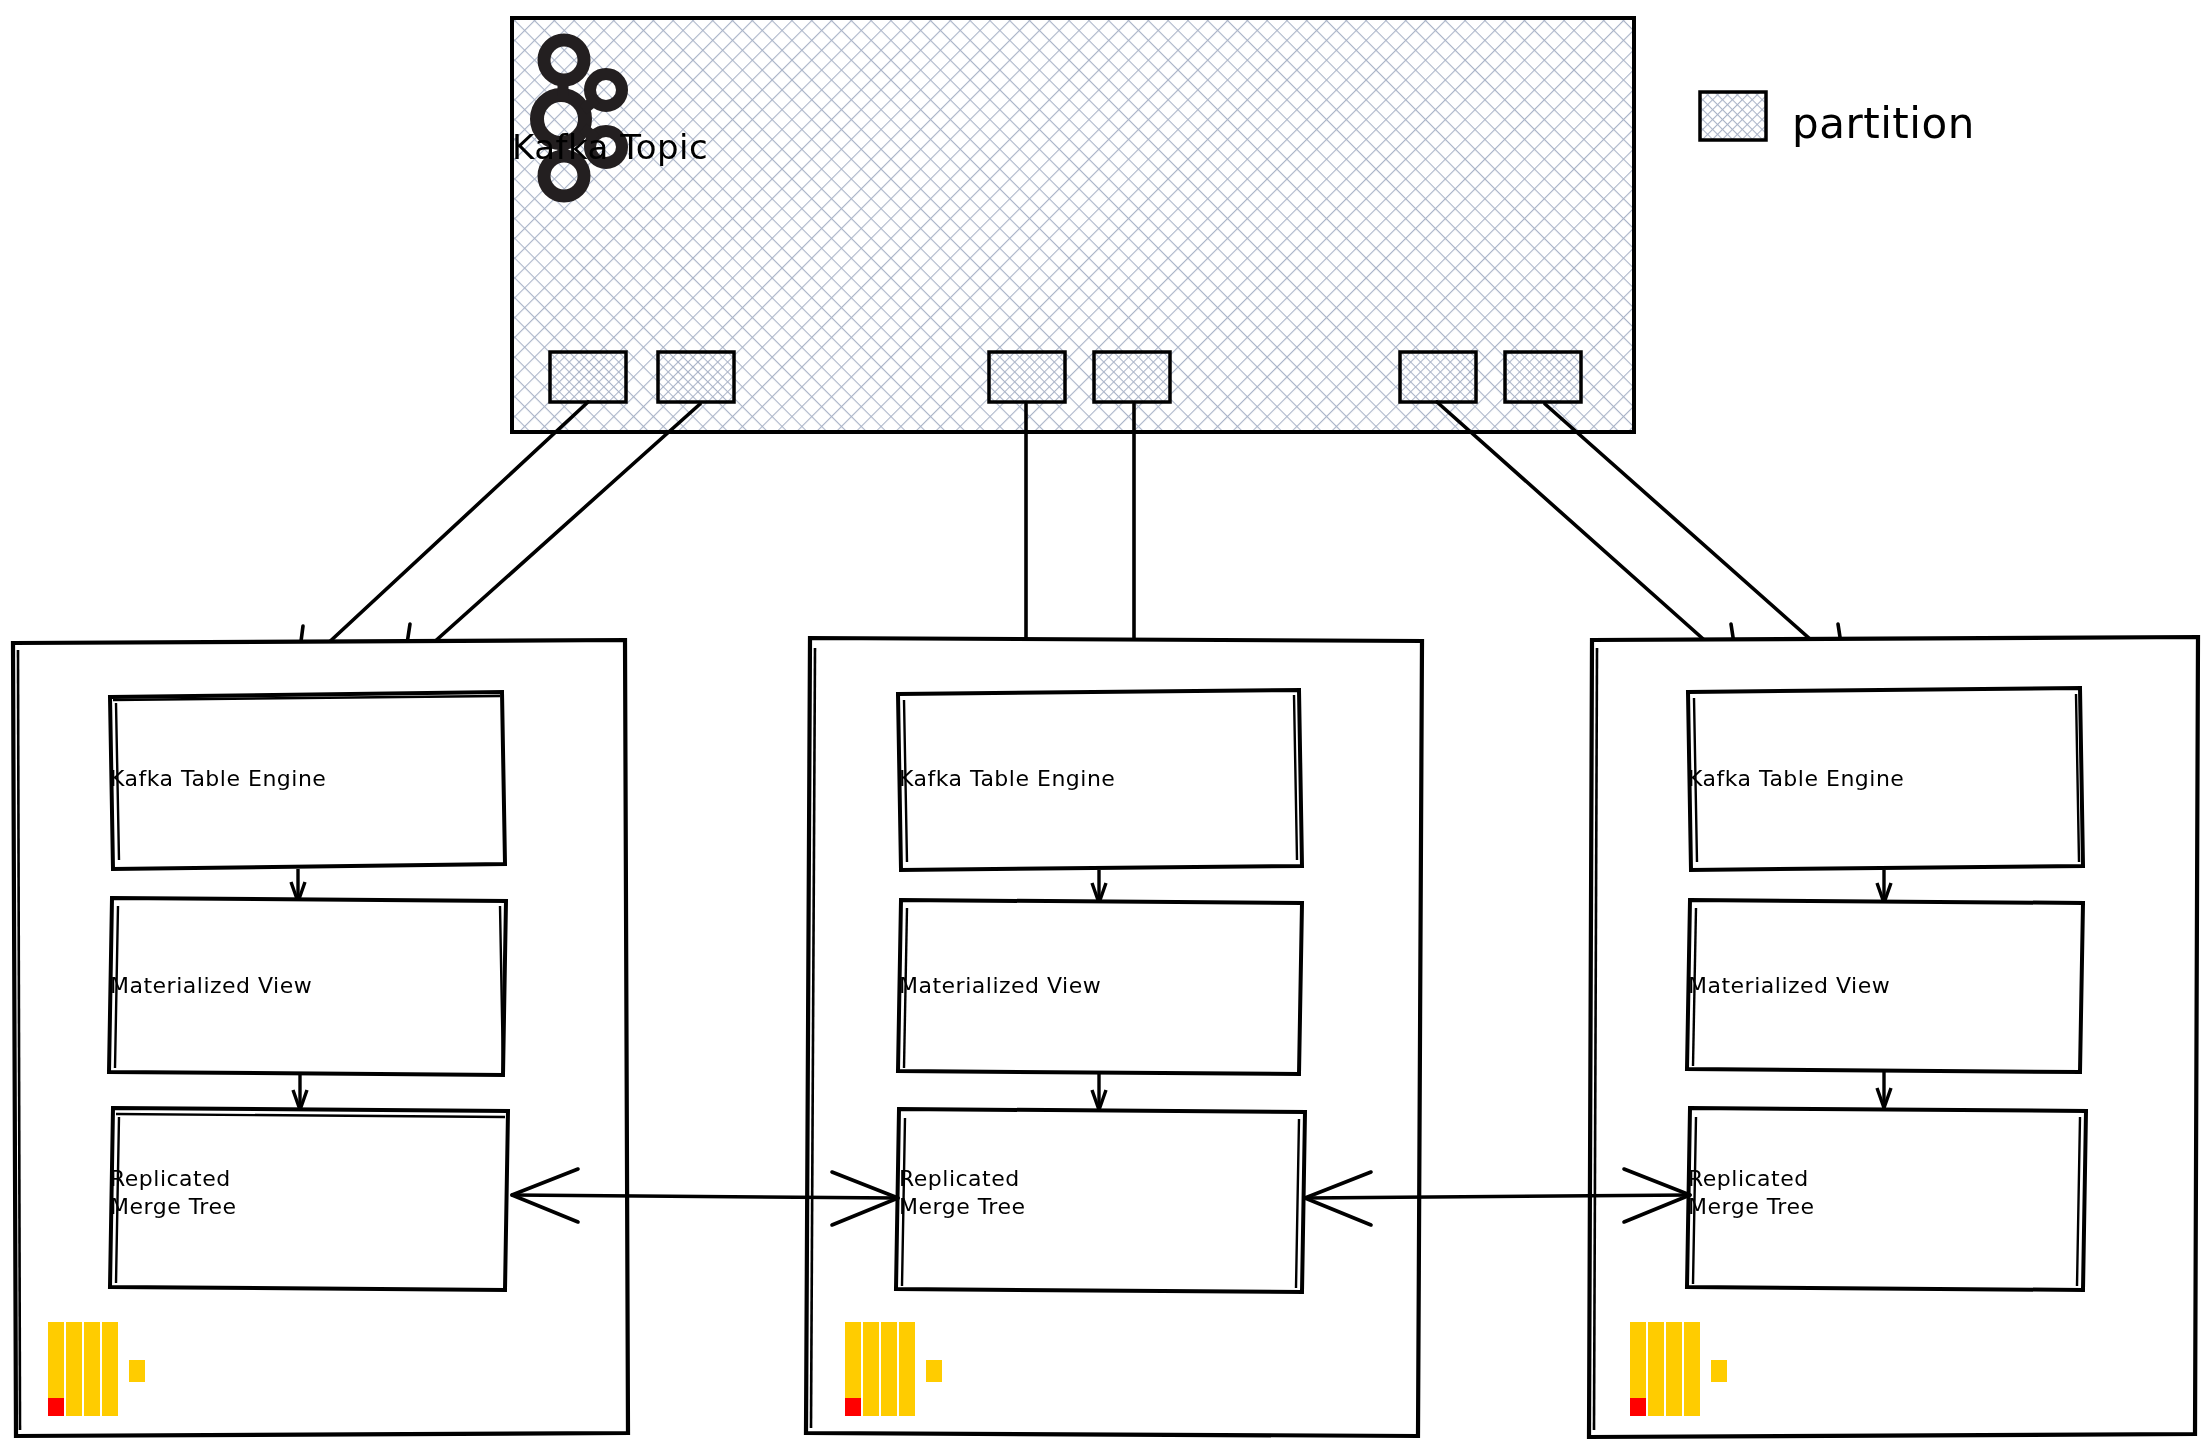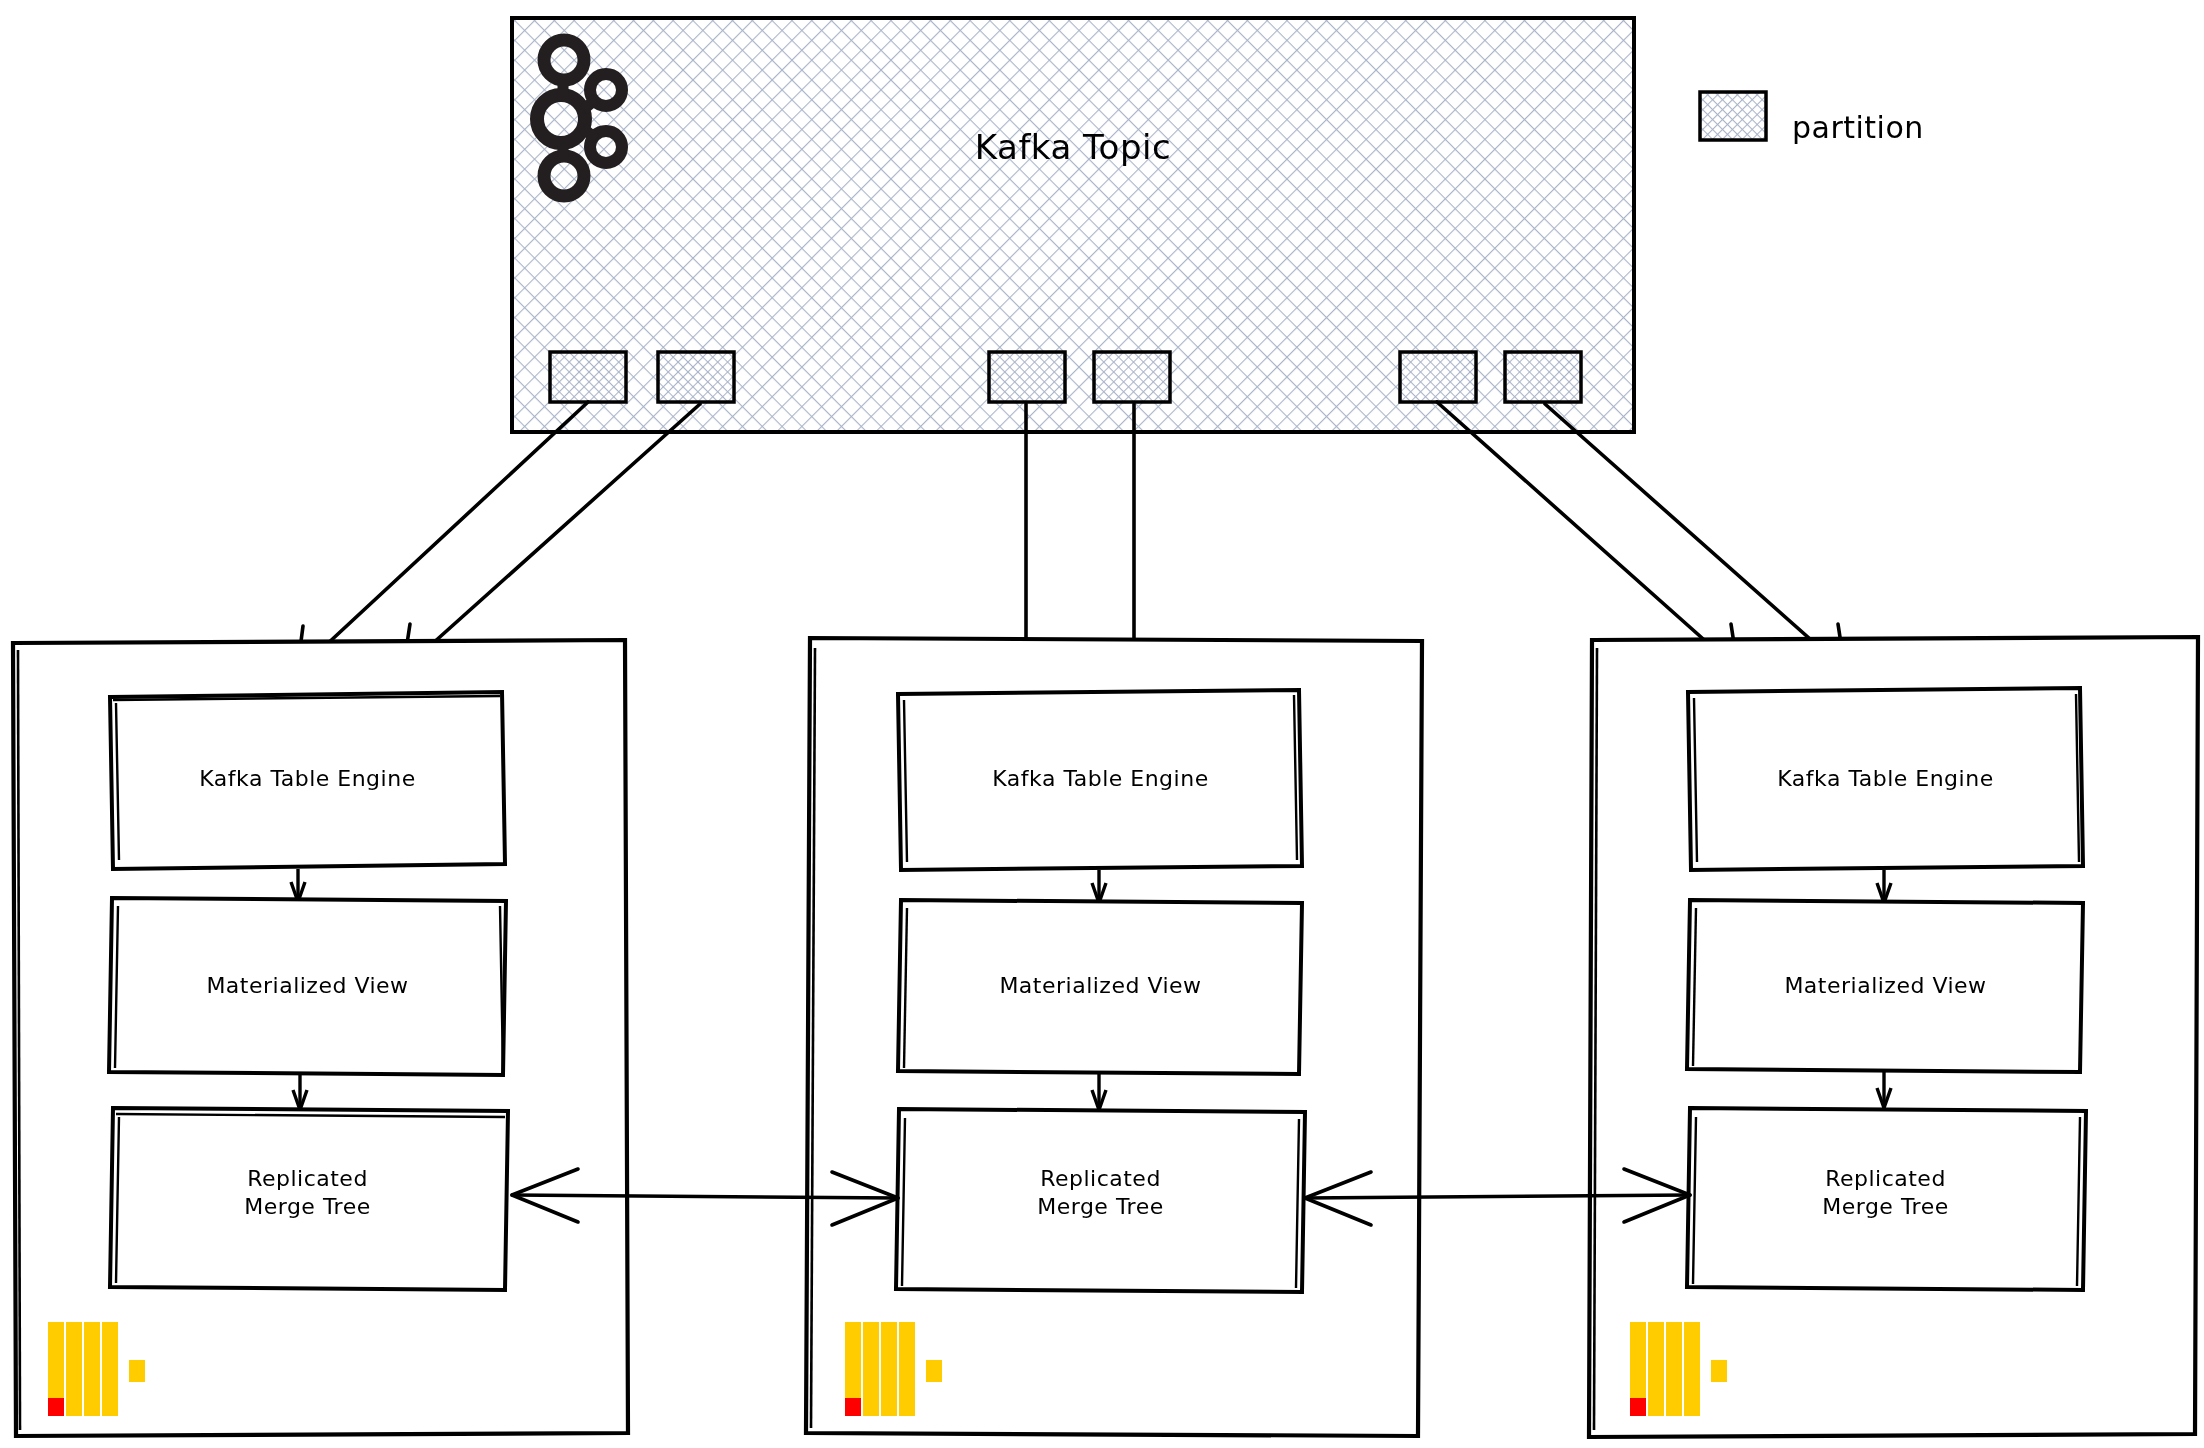--- a/index.html
+++ b/index.html
@@ -21,35 +21,33 @@
     position: absolute;
     left: 0;
     top: 0;
     width: 2204px;
     height: 1448px;
   }
   .lbl {
     position: absolute;
     color: #000000;
     font-family: "DejaVu Sans", sans-serif;
-    text-align: center;
     white-space: pre;
     line-height: 1.25;
     pointer-events: none;
     user-select: none;
   }
   .lbl-topic {
     font-size: 34px;
     letter-spacing: 0.5px;
   }
   .lbl-legend {
-    font-size: 30px;
+    font-size: 42px;
     text-align: left;
     letter-spacing: 0.5px;
-    margin-top: 11px;
   }
   .lbl-box {
     font-size: 22px;
     letter-spacing: 0.5px;
   }
 </style>
 </head>
 <body>
 
 <div id="stage">

